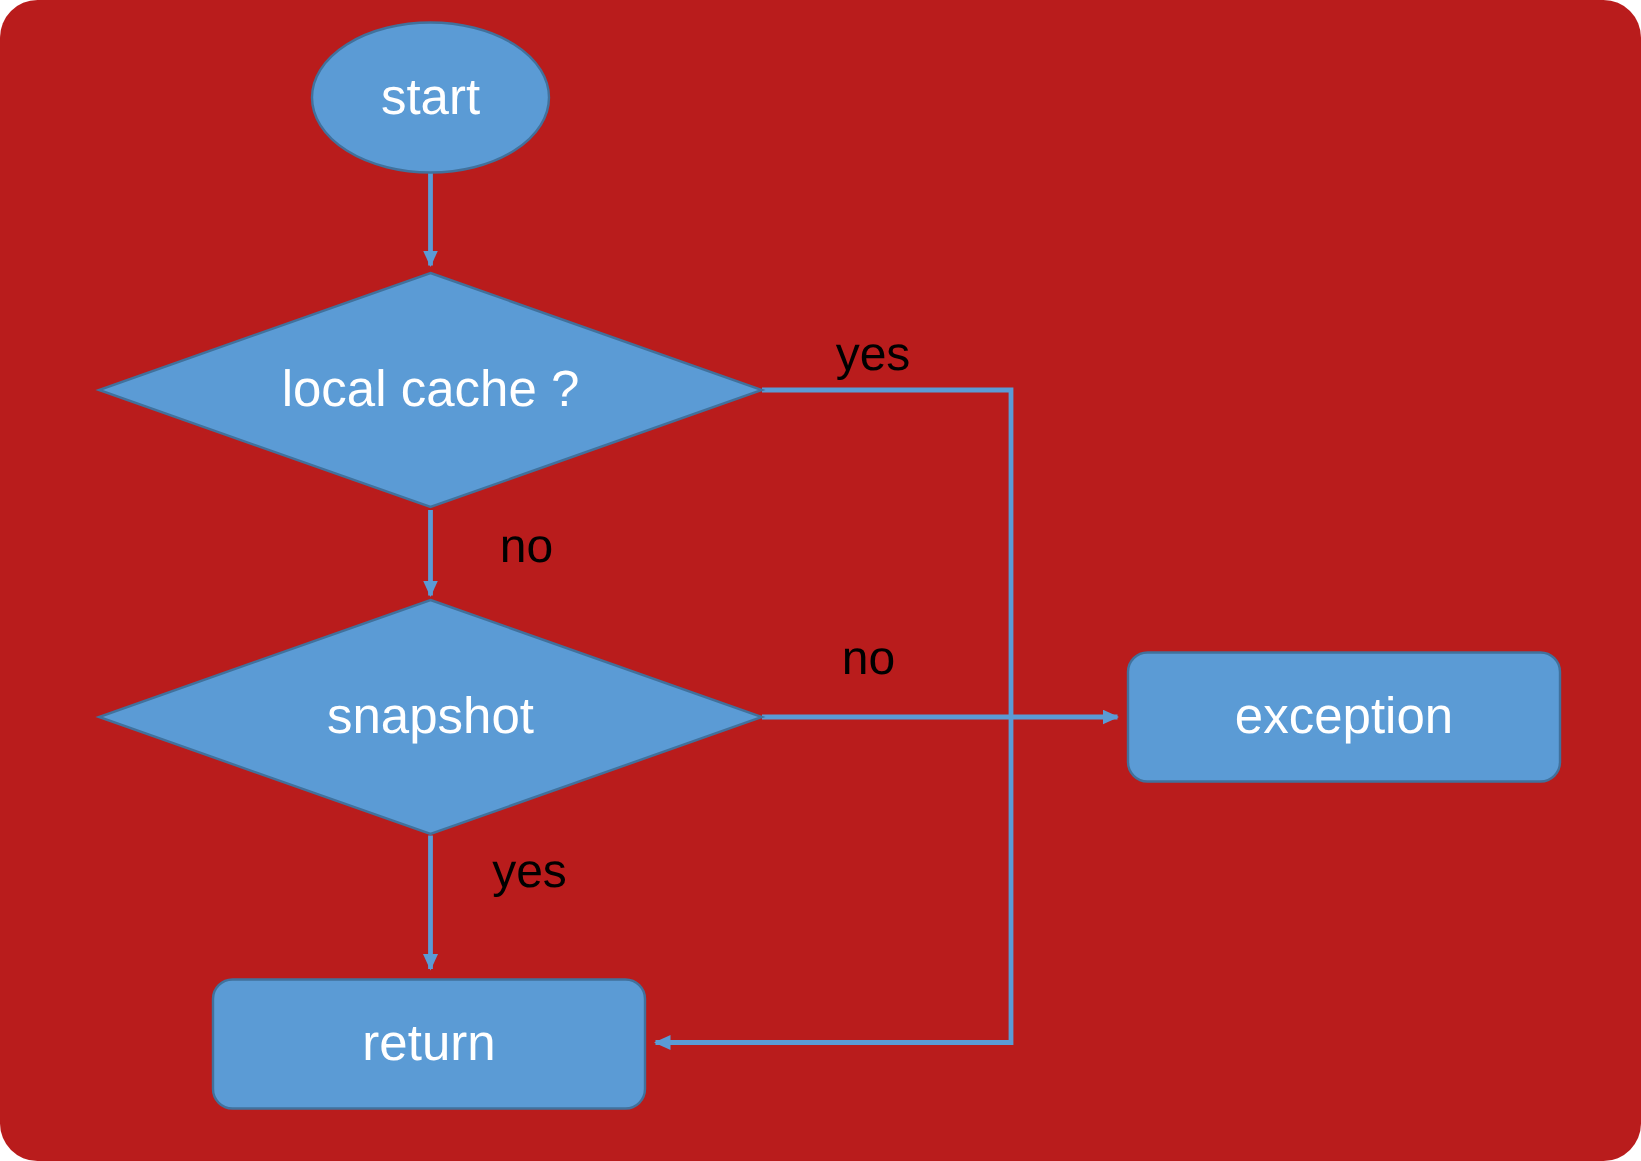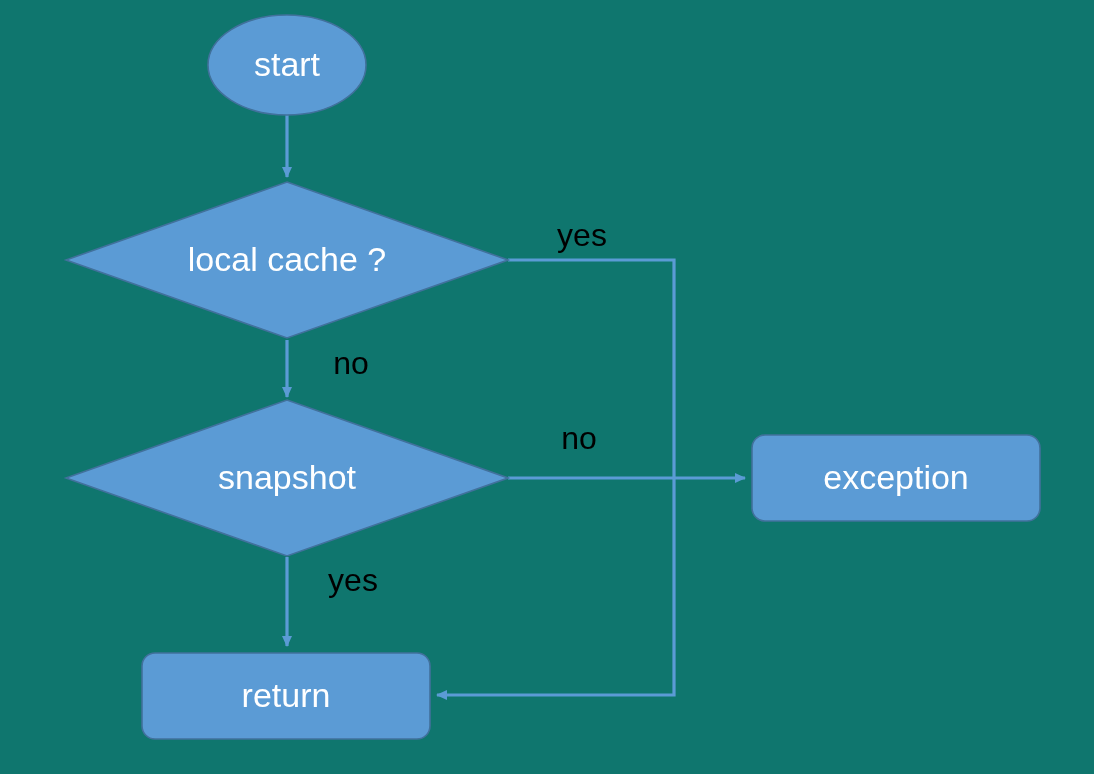--- a/index.html
+++ b/index.html
@@ -10,21 +10,22 @@
   body {
     width: 1094px;
     height: 774px;
     overflow: hidden;
     font-family: "Liberation Sans", sans-serif;
   }
   #flowchart-root {
     position: relative;
     width: 1094px;
     height: 774px;
-    background: #0f766e;
+    background: #b91c1c;
+    border-radius: 25px;
   }
   svg.diagram {
     display: block;
     width: 1094px;
     height: 774px;
   }
   .node-shape {
     stroke-width: 1.6;
   }
   .node-label {

